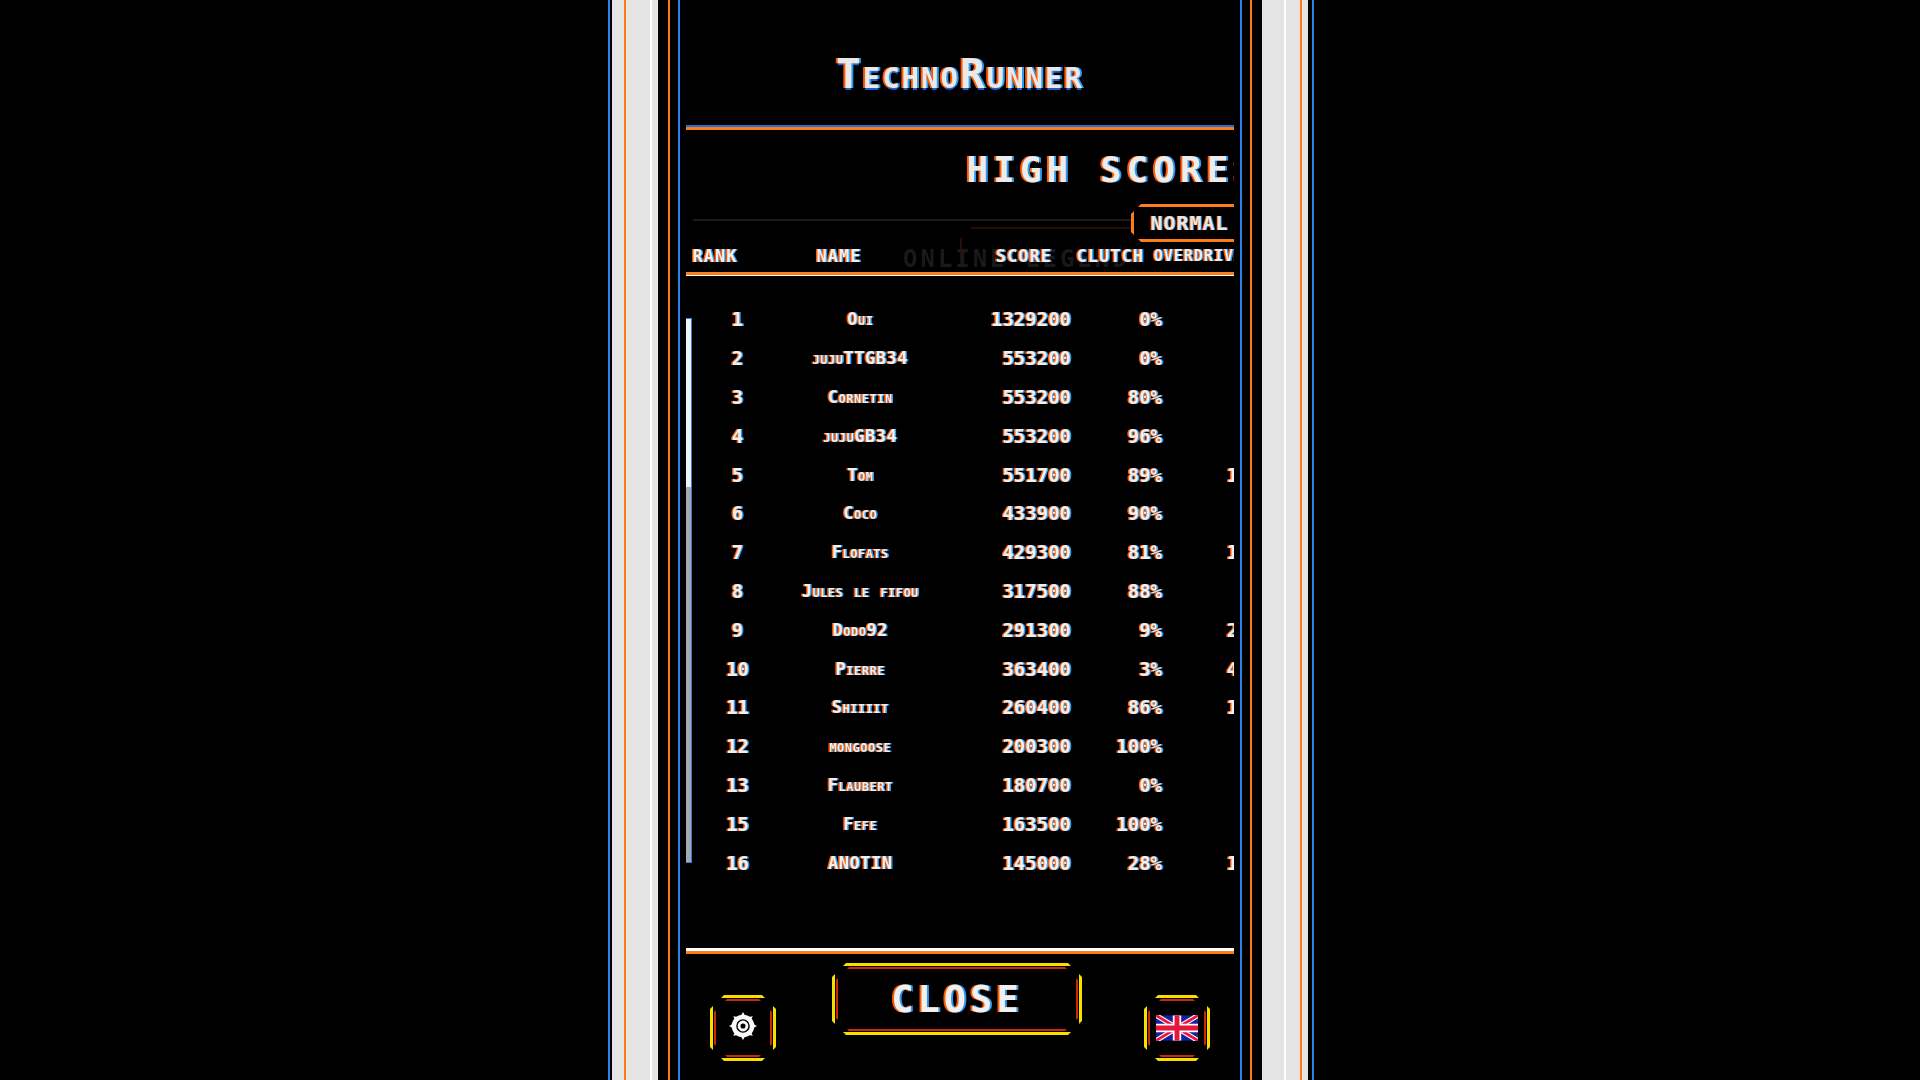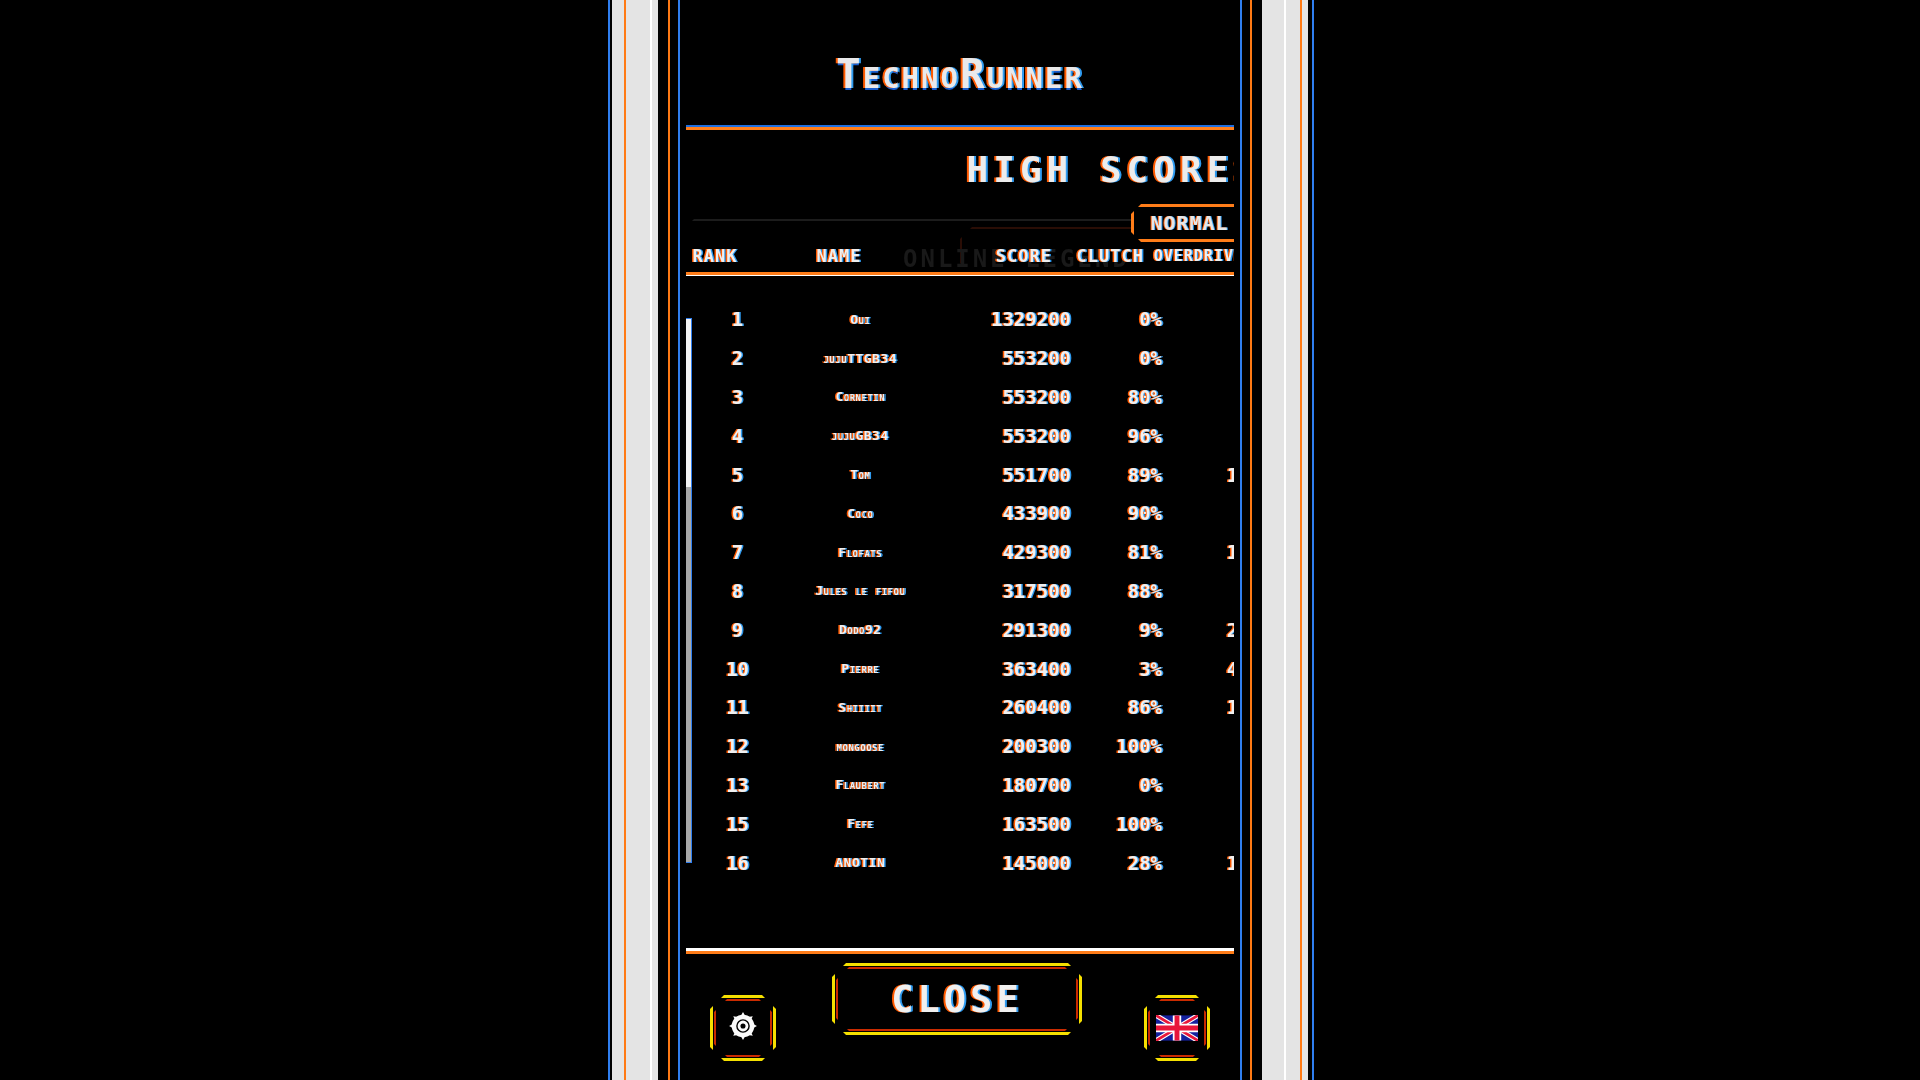--- a/index.html
+++ b/index.html
@@ -157,21 +157,21 @@
   #rows-area { position:absolute; left:0; top:24px; width:596px; }
   .score-row {
     display:flex; align-items:center;
     height:38.8px;
     font-size:19px; font-weight:bold;
     color:#f0f0f0;
     text-shadow:-1.5px 0 #ff5a00, 1.5px 0 #2f9bf0;
     padding-left:34px;
   }
   .score-row .r-rank      { width:78px; text-align:center; }
-  .score-row .r-name      { width:170px; text-align:center; font-size:13px; font-variant:small-caps; letter-spacing:0.5px; }
+  .score-row .r-name      { width:170px; text-align:center; font-size:17px; font-variant:small-caps; letter-spacing:0.5px; }
   .score-row .r-score     { width:128px; text-align:right; }
   .score-row .r-clutch    { width:92px;  text-align:right; }
   .score-row .r-overdrive { width:100px; text-align:right; }
 
   
   #bottom-bar {
     position:absolute; left:0; top:955px;
     width:548px; height:125px;
   }
   .oct-btn {

